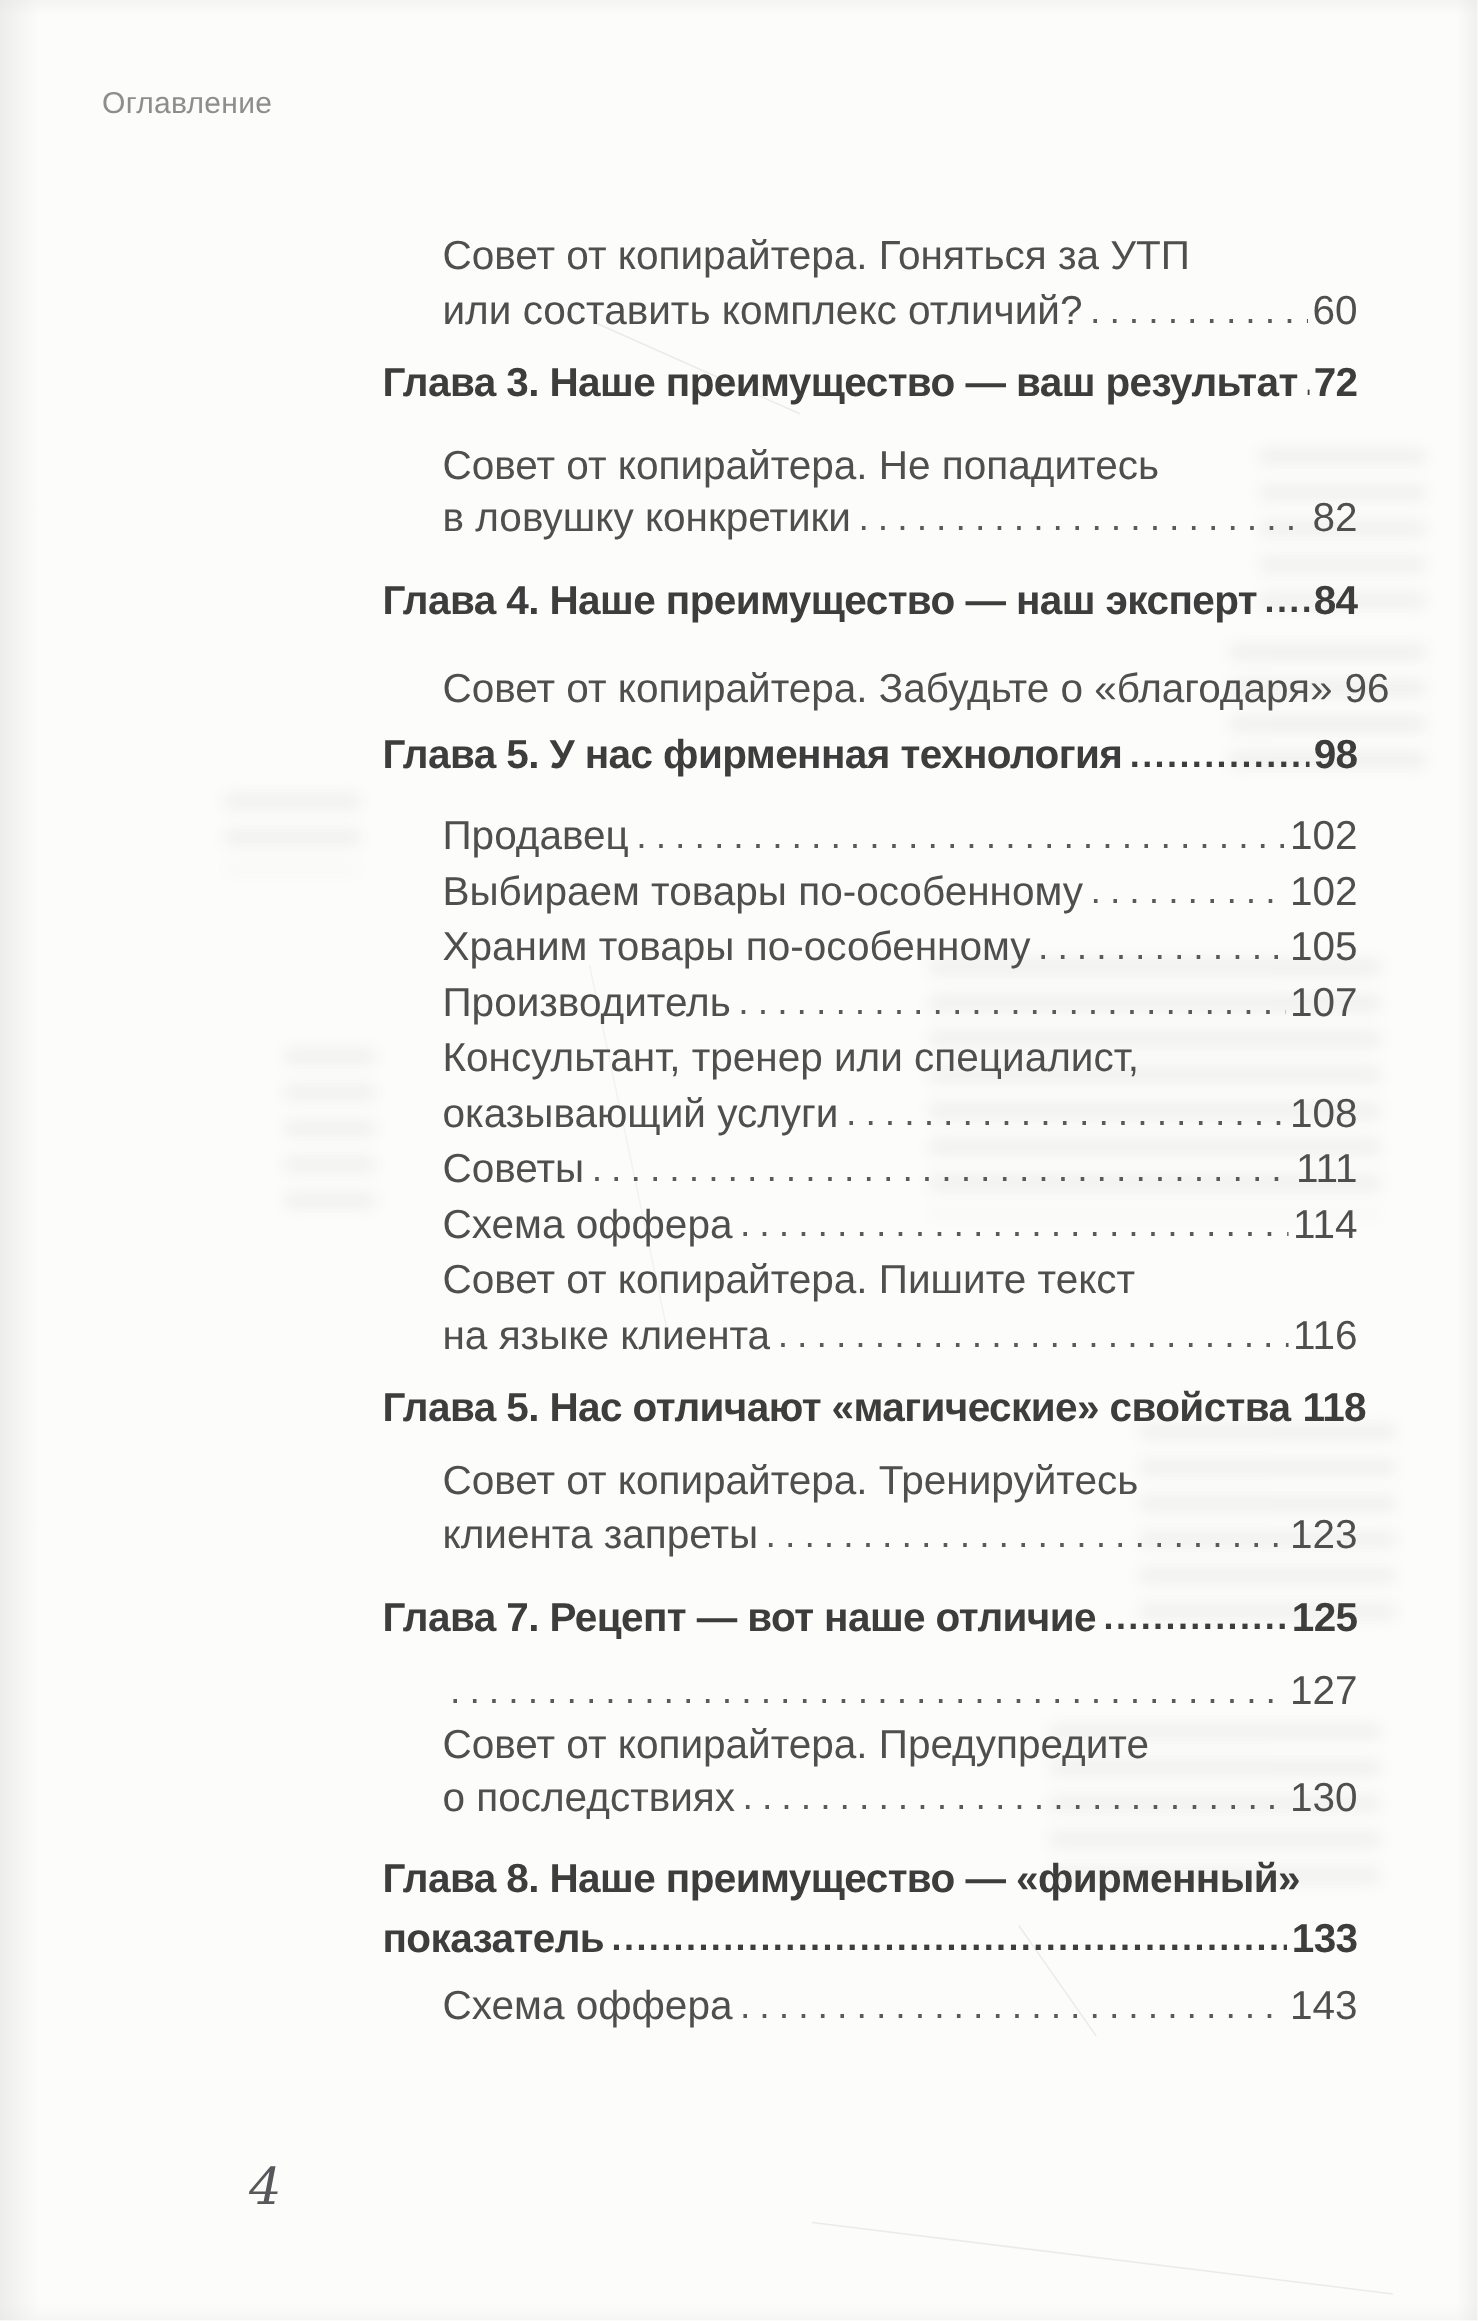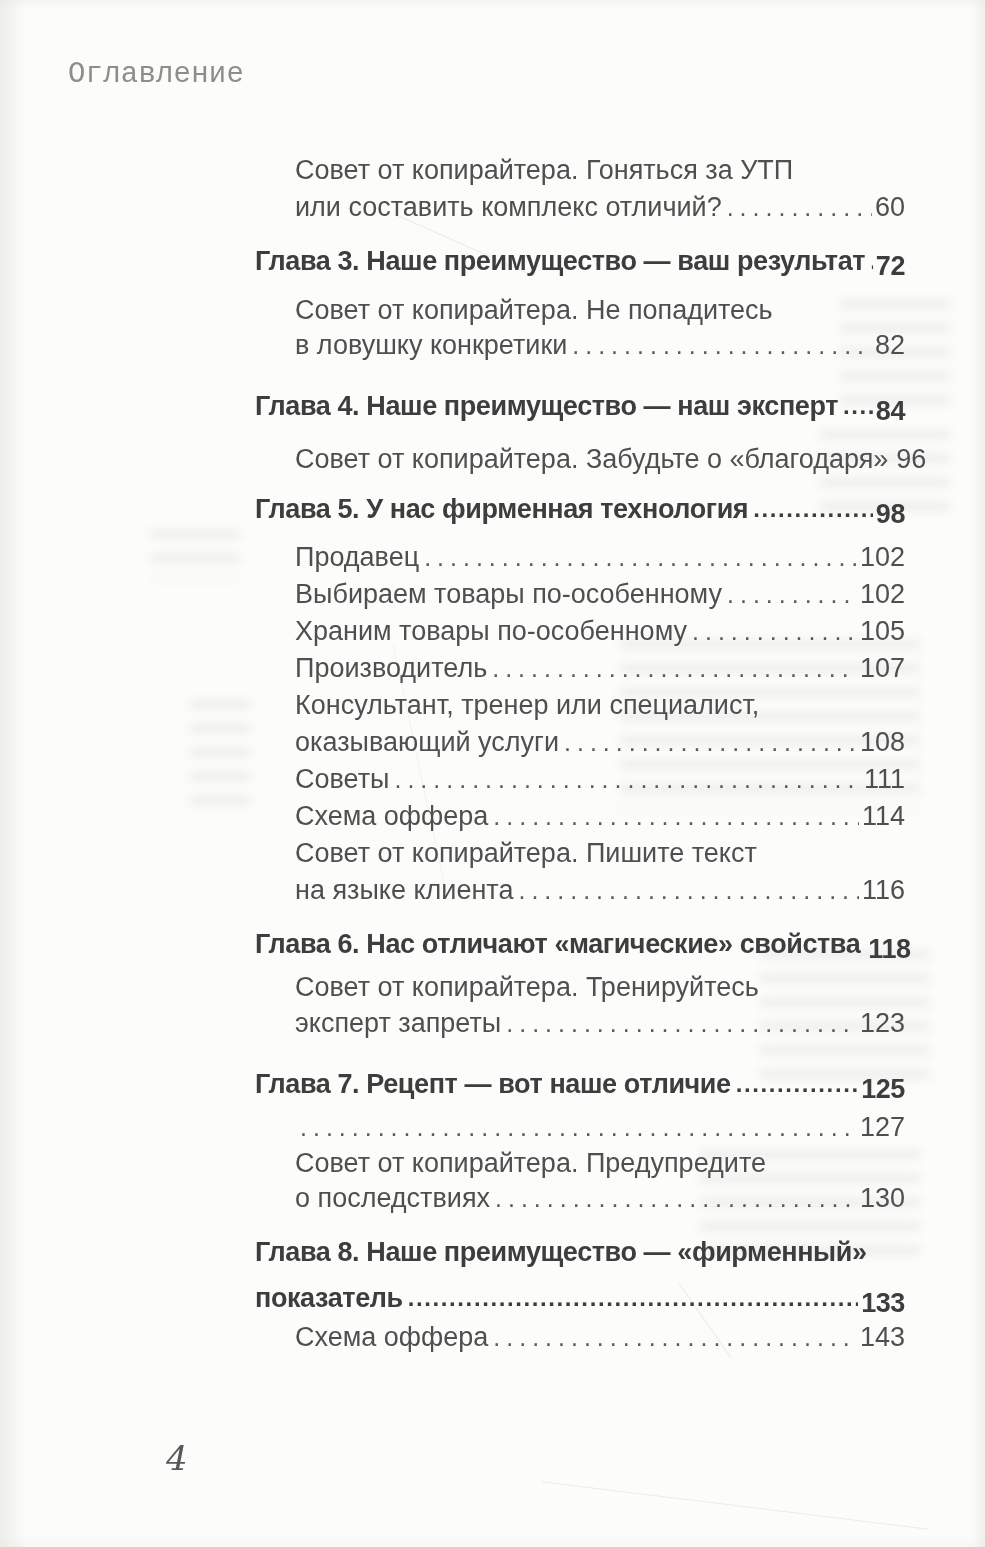--- a/index.html
+++ b/index.html
@@ -12,21 +12,21 @@
     background:
       linear-gradient(90deg, rgba(225,225,221,.55) 0, rgba(253,253,252,0) 26px),
       linear-gradient(270deg, rgba(228,228,224,.5) 0, rgba(253,253,252,0) 14px),
       linear-gradient(180deg, rgba(233,233,230,.4) 0, rgba(253,253,252,0) 10px),
       linear-gradient(0deg, rgba(235,235,232,.35) 0, rgba(253,253,252,0) 12px),
       #fcfcfb;
   }
 
   .running-head {
     position: absolute; left: 68px; top: 58px;
-    font-size: 29px; color: #8d8d8c; letter-spacing: 0.2px; font-family: Liberation Mono, monospace;
+    font-size: 20px; color: #8d8d8c; letter-spacing: 0.2px;
   }
 
   .row {
     position: absolute; left: 255px; right: 80px;
     display: flex; align-items: center;
     white-space: nowrap;
   }
   .row .txt { flex: 0 0 auto; }
   .row .leader {
     flex: 1 1 auto; min-width: 0;
@@ -45,21 +45,21 @@
   }
 
   .chapter {
     font-size: 27px; font-weight: 700; color: #3d3d3d;
     letter-spacing: -0.4px;
   }
   .chapter .leader { letter-spacing: 1.6px; font-size: 24px; }
   .chapter .leader::after {
     content: "........................................................................................................";
   }
-  .chapter .pg { font-weight: 700; margin-top: 11px; }
+  .chapter .pg { font-weight: 700; }
 
   .folio {
     position: absolute; left: 166px; top: 1438px;
     font-family: "DejaVu Serif", "Liberation Serif", serif;
     font-style: italic; font-size: 34px; color: #58585c;
   }
 
   
   .ghost {
     position: absolute;
@@ -187,31 +187,31 @@
     <span class="txt">Совет от копирайтера. Пишите текст</span>
   </div>
 
   <div class="row sub" style="top:875px">
     <span class="txt">на языке клиента</span>
     <span class="leader"></span>
     <span class="pg">116</span>
   </div>
 
   <div class="row chapter" style="top:923px">
-    <span class="txt">Глава 6. Нас отличают «магические» свойства</span>
+    <span class="txt">Глава 5. Нас отличают «магические» свойства</span>
     <span class="leader"></span>
     <span class="pg">118</span>
   </div>
 
   <div class="row sub" style="top:972px">
     <span class="txt">Совет от копирайтера. Тренируйтесь</span>
   </div>
 
   <div class="row sub" style="top:1008px">
-    <span class="txt">эксперт запреты</span>
+    <span class="txt">клиента запреты</span>
     <span class="leader"></span>
     <span class="pg">123</span>
   </div>
 
   <div class="row chapter" style="top:1063px">
     <span class="txt">Глава 7. Рецепт — вот наше отличие</span>
     <span class="leader"></span>
     <span class="pg">125</span>
   </div>
 

